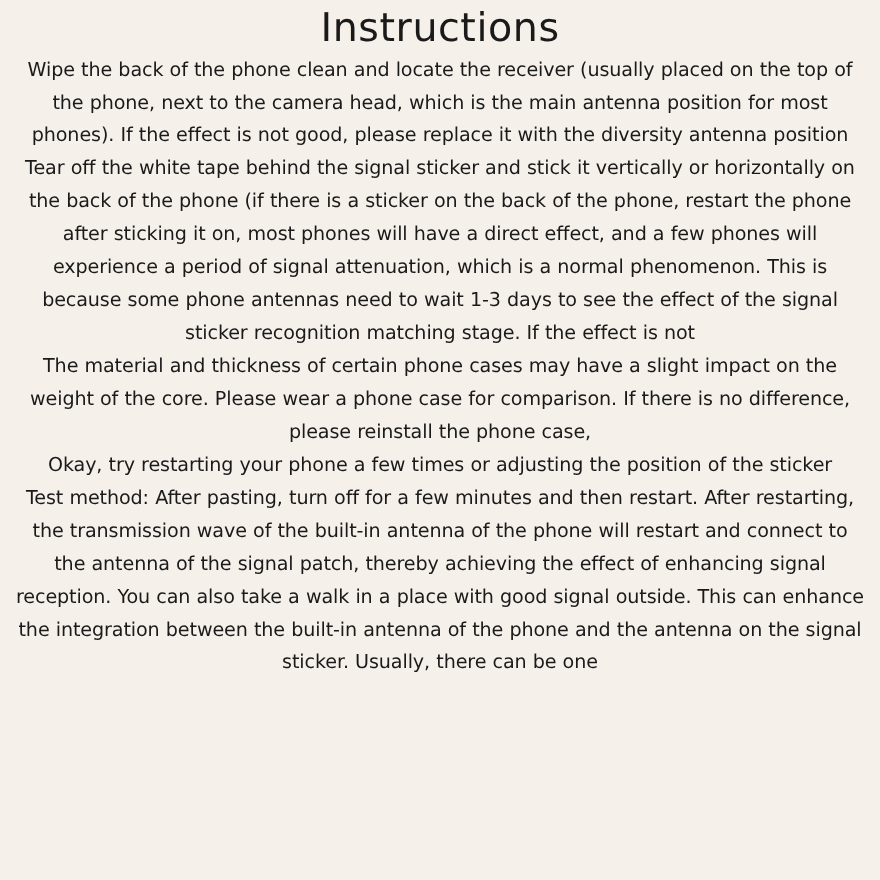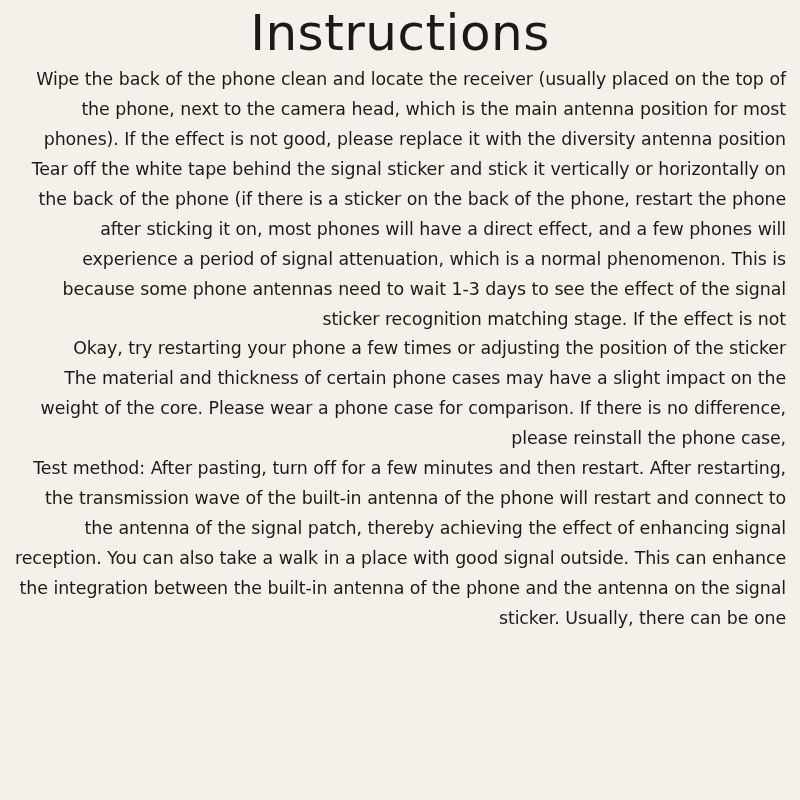--- a/index.html
+++ b/index.html
@@ -16,44 +16,44 @@
   }
   .page {
     width: 800px;
     height: 800px;
     box-sizing: border-box;
     padding: 6px 14px 0 14px;
     background: #f6f0ea;
   }
   .doc-title {
     text-align: center;
-    font-size: 50px;
+    font-size: 36px;
     font-weight: 400;
     line-height: 1.1;
     margin: 0 0 4px 0;
     letter-spacing: 0.5px;
     font-family: "DejaVu Sans", sans-serif;
   }
   .body-text {
     font-size: 17.4px;
     line-height: 1.72;
-    text-align: right;
+    text-align: center;
     letter-spacing: -0.1px;
     word-spacing: 0.2px;
   }
   .para {
     margin: 0;
     padding: 0;
   }
 </style>
 </head>
 <body>
 
 <div class="page">
   <h1 class="doc-title">Instructions</h1>
   <div class="body-text">
     <p class="para">Wipe the back of the phone clean and locate the receiver (usually placed on the top of the phone, next to the camera head, which is the main antenna position for most phones). If the effect is not good, please replace it with the diversity antenna position</p>
     <p class="para">Tear off the white tape behind the signal sticker and stick it vertically or horizontally on the back of the phone (if there is a sticker on the back of the phone, restart the phone after sticking it on, most phones will have a direct effect, and a few phones will experience a period of signal attenuation, which is a normal phenomenon. This is because some phone antennas need to wait 1-3 days to see the effect of the signal sticker recognition matching stage. If the effect is not</p>
+    <p class="para">The material and thickness of certain phone cases may have a slight impact on the weight of the core. Please wear a phone case for comparison. If there is no difference, please reinstall the phone case,</p>
     <p class="para">Okay, try restarting your phone a few times or adjusting the position of the sticker</p>
-    <p class="para">The material and thickness of certain phone cases may have a slight impact on the weight of the core. Please wear a phone case for comparison. If there is no difference, please reinstall the phone case,</p>
     <p class="para">Test method: After pasting, turn off for a few minutes and then restart. After restarting, the transmission wave of the built-in antenna of the phone will restart and connect to the antenna of the signal patch, thereby achieving the effect of enhancing signal reception. You can also take a walk in a place with good signal outside. This can enhance the integration between the built-in antenna of the phone and the antenna on the signal sticker. Usually, there can be one</p>
   </div>
 </div>
 
 </body></html>

